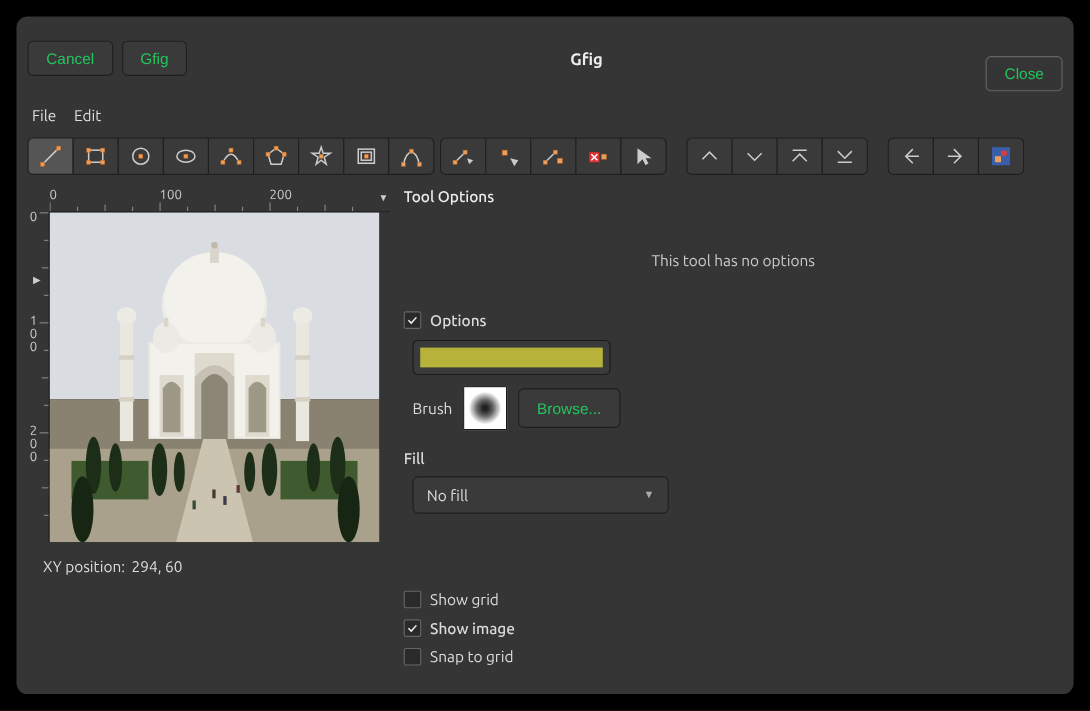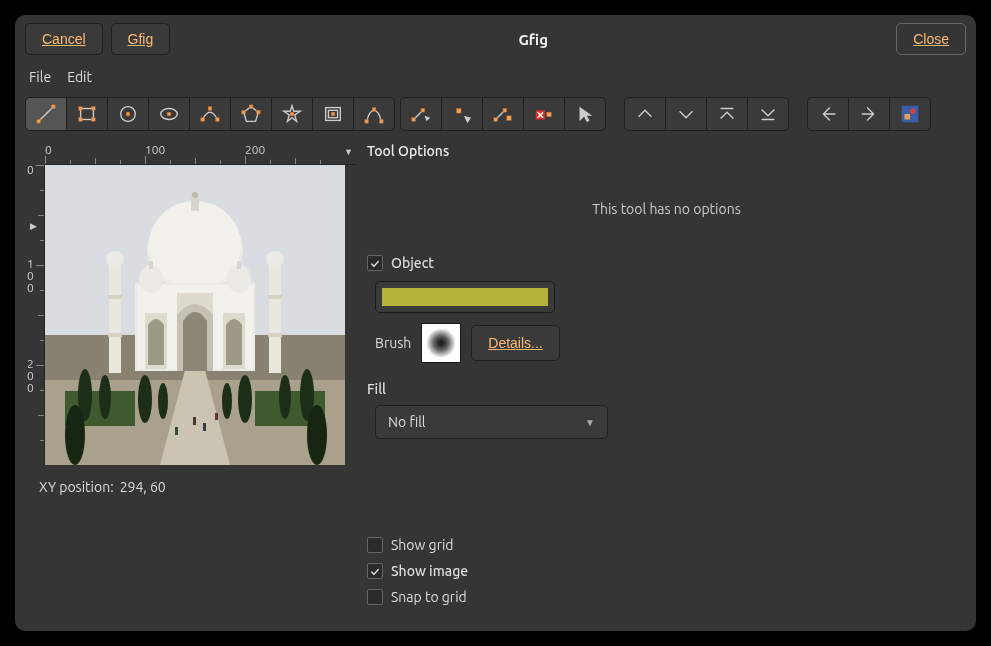--- a/index.html
+++ b/index.html
@@ -26,29 +26,29 @@
       align-items: center;
       padding: 8px 10px;
       gap: 8px;
     }
     .titlebar .spacer { flex: 1; }
     .title { font-weight: 600; color: #eee; font-size: 15px; }
     .btn {
       background: #3a3a3a;
       border: 1px solid #1f1f1f;
       border-radius: 5px;
-      color: #fdba74;
+      color: #22c55e;
       padding: 7px 16px;
       font-size: 14px;
       cursor: pointer;
-      text-decoration: underline;
     }
     .close-btn {
       background: #353535;
       border: 1px solid #666;
+      margin-top: 28px;
     }
     .menubar {
       display: flex;
       gap: 16px;
       padding: 6px 14px;
       font-size: 14px;
     }
     .menubar span { cursor: pointer; }
     .toolbar {
       display: flex;
@@ -479,31 +479,31 @@
     </div>
 
     <div class="right-panel">
       <div class="tool-options">
         <div class="section-title">Tool Options</div>
         <div class="tool-msg">This tool has no options</div>
       </div>
 
       <div class="row">
         <div class="checkbox checked"></div>
-        <span style="font-weight:500">Object</span>
+        <span style="font-weight:500">Options</span>
       </div>
       <div class="color-swatch">
         <div class="color-inner" style="background:#b6b23a"></div>
       </div>
       <div class="row" style="margin-top:10px; margin-left:8px; gap:10px;">
         <span>Brush</span>
         <div class="brush-preview">
           <div class="brush-dot"></div>
         </div>
-        <button class="btn" style="padding:9px 16px">Details...</button>
+        <button class="btn" style="padding:9px 16px">Browse...</button>
       </div>
 
       <div style="margin-top:8px">
         <div style="font-weight:500;margin-bottom:8px">Fill</div>
         <div class="select">
           <span>No fill</span>
           <span style="font-size:10px;color:#aaa">▼</span>
         </div>
       </div>
 

